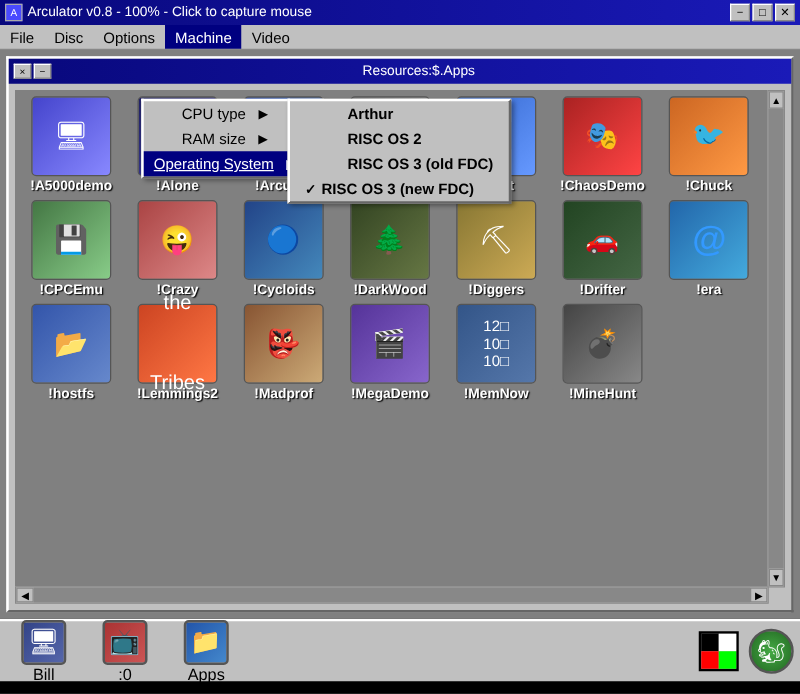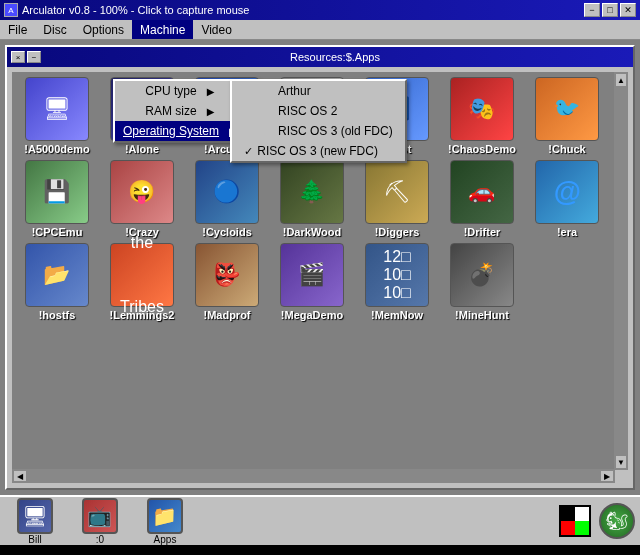--- a/index.html
+++ b/index.html
@@ -245,21 +245,21 @@
     }
     .taskbar-icon {
       width: 36px;
       height: 36px;
       display: flex;
       align-items: center;
       justify-content: center;
       font-size: 20px;
     }
     .taskbar-label {
-      font-size: 10px;
+      font-size: 13px;
       text-align: center;
       color: #000;
     }
     #taskbar-right {
       display: flex;
       align-items: center;
       gap: 8px;
     }
     #color-palette {
       width: 32px;
@@ -310,20 +310,21 @@
       position: absolute;
       top: 39px;
       left: 230px;
       background: #c0c0c0;
       border: 2px solid #fff;
       border-right-color: #666;
       border-bottom-color: #666;
       min-width: 160px;
       z-index: 101;
       box-shadow: 2px 2px 4px rgba(0,0,0,0.4);
+      font-weight: bold;
     }
     .os-item {
       padding: 3px 12px;
       cursor: pointer;
       white-space: nowrap;
       font-size: 12px;
       color: #000;
       display: flex;
       align-items: center;
       gap: 4px;
@@ -473,21 +474,21 @@
 
         <div class="app-icon">
           <div class="app-icon-img icon-madprof" style="border:1px solid #555; border-radius:4px; color:white; font-size:22px;">👺</div>
           <div class="app-icon-label">!Madprof</div>
         </div>
         <div class="app-icon">
           <div class="app-icon-img icon-megademo" style="border:1px solid #555; border-radius:4px; color:white; font-size:22px;">🎬</div>
           <div class="app-icon-label">!MegaDemo</div>
         </div>
         <div class="app-icon">
-          <div class="app-icon-img icon-memnow" style="border:1px solid #555; border-radius:4px; color:white; font-size:16px; text-align:right; display:flex; align-items:center; justify-content:center;">12□<br>10□<br>10□</div>
+          <div class="app-icon-img icon-memnow" style="border:1px solid #555; border-radius:4px; color:white; font-size:12px; text-align:right; display:flex; align-items:center; justify-content:center;">12□<br>10□<br>10□</div>
           <div class="app-icon-label">!MemNow</div>
         </div>
         <div class="app-icon">
           <div class="app-icon-img icon-minehunt" style="border:1px solid #555; border-radius:4px; color:white; font-size:22px;">💣</div>
           <div class="app-icon-label">!MineHunt</div>
         </div>
       </div>
     </div>
 
     <div id="v-scrollbar">

